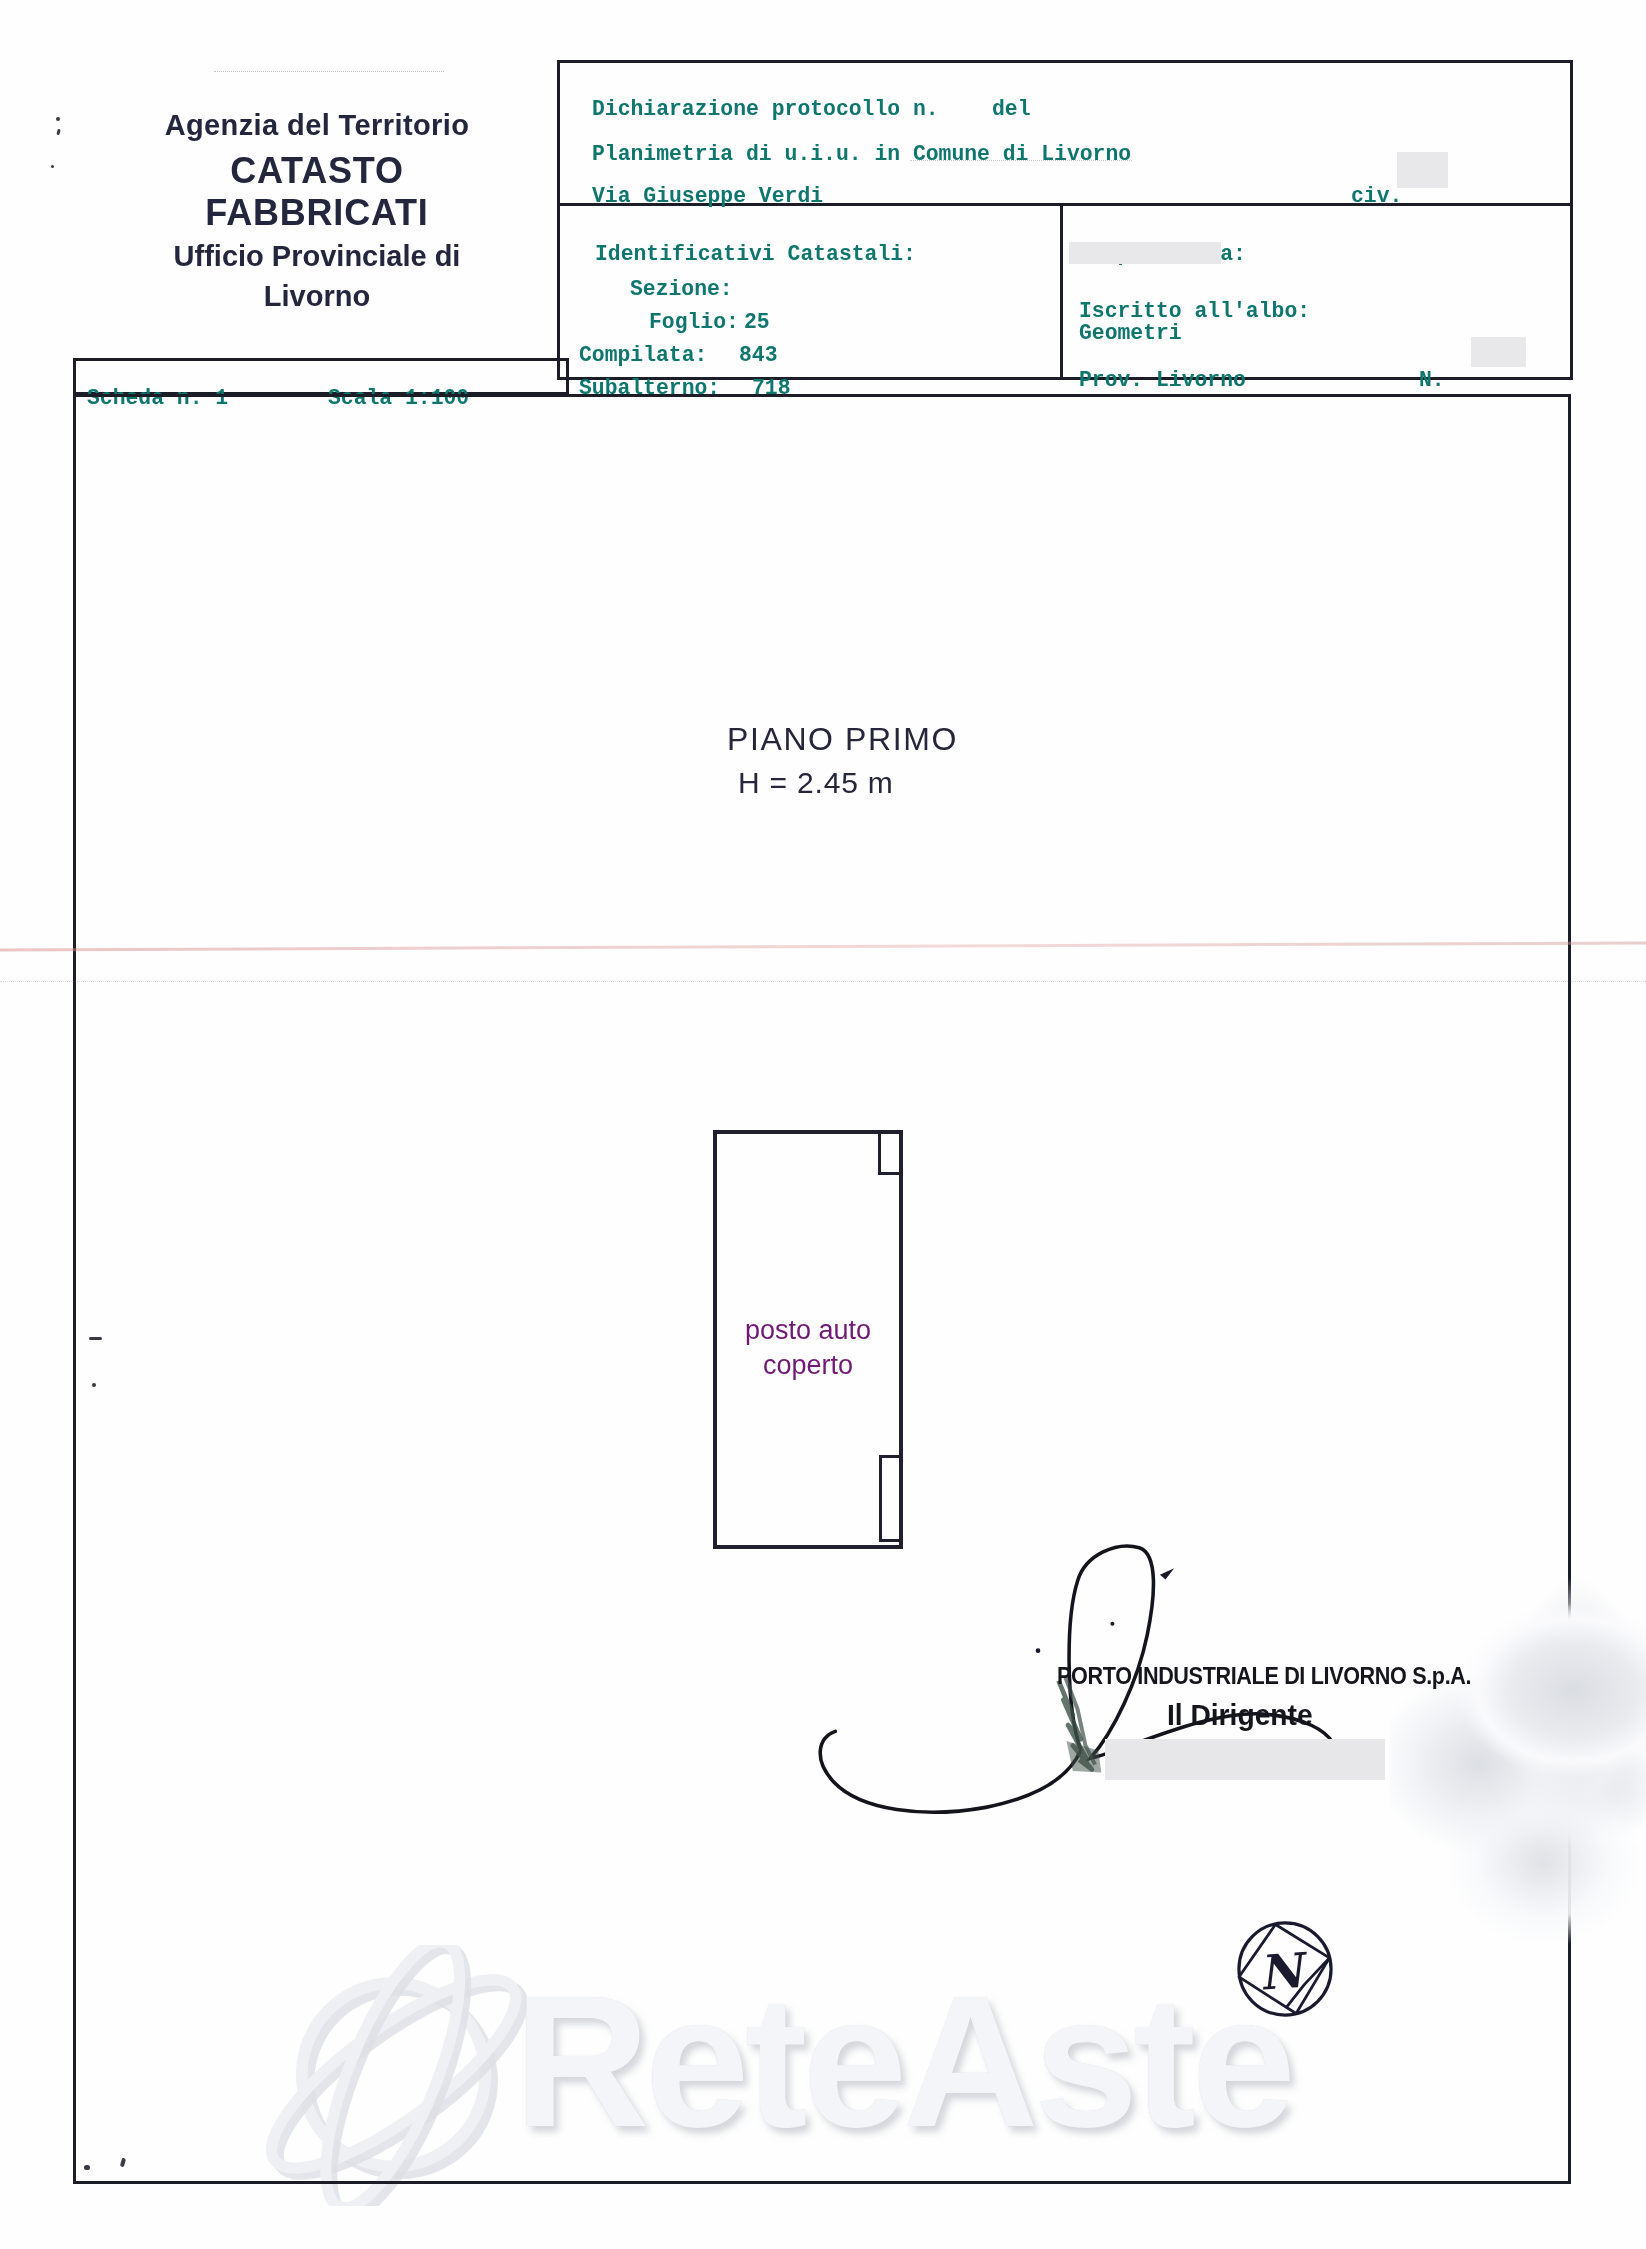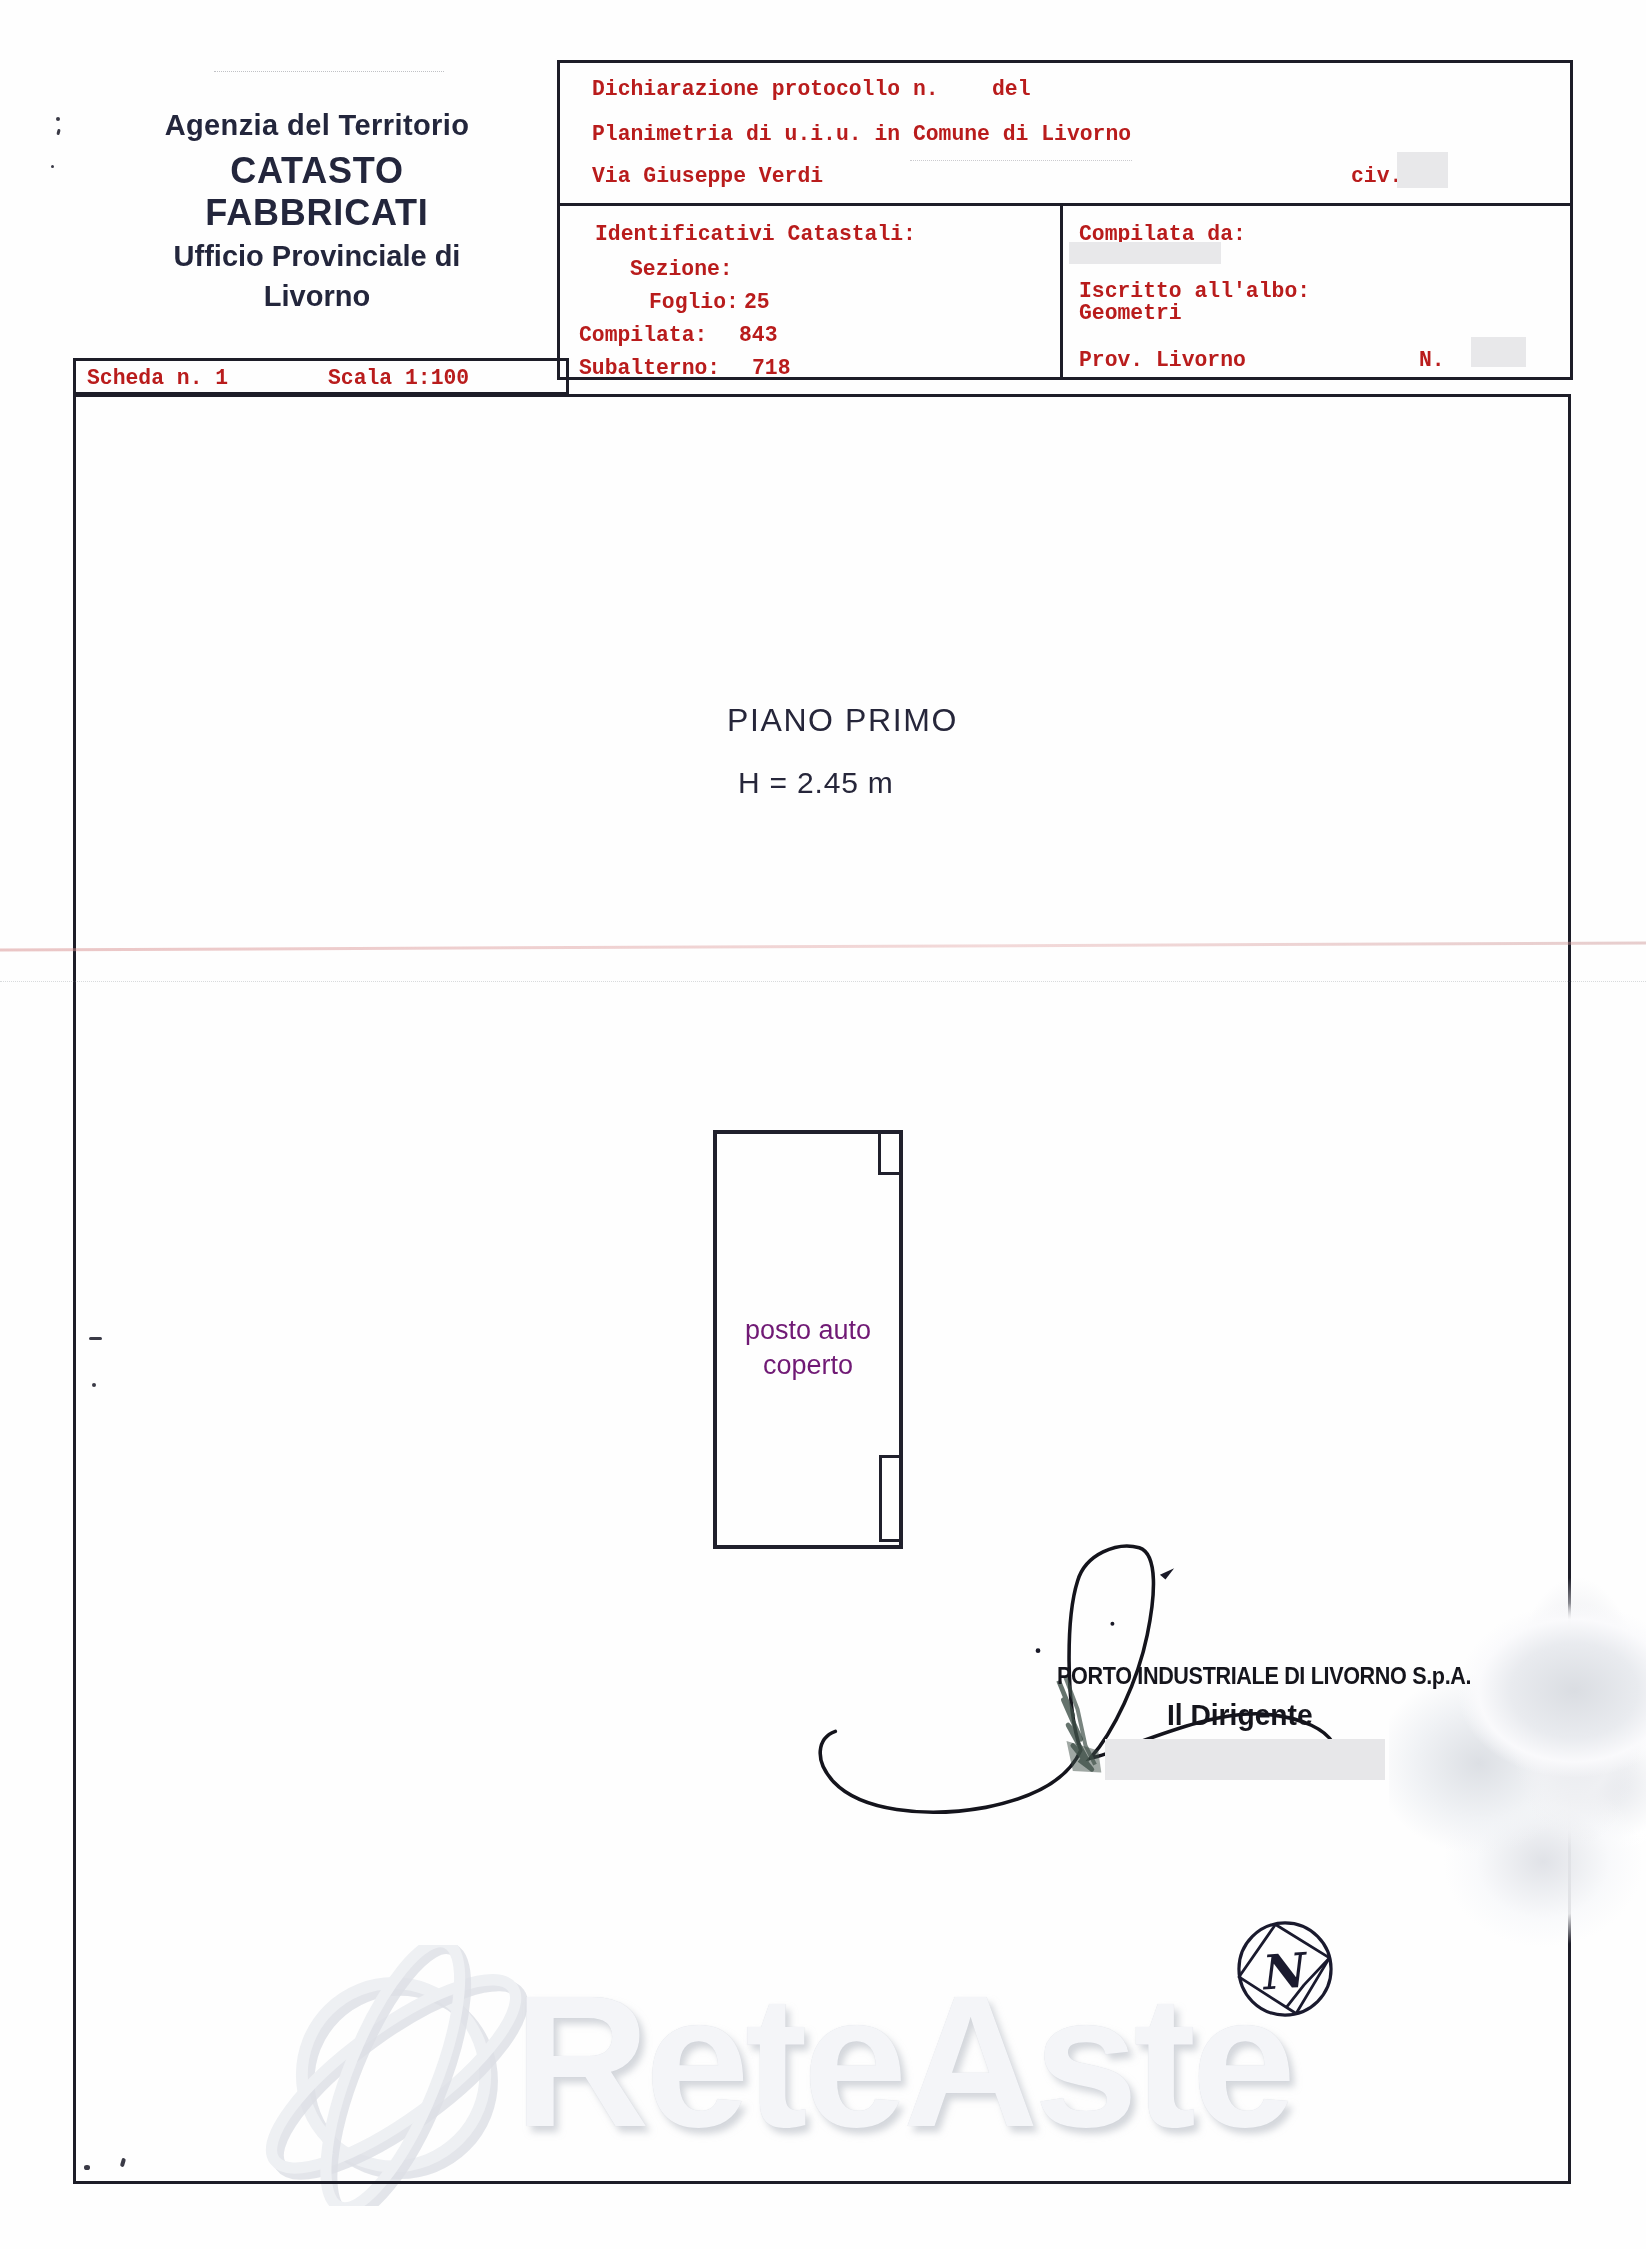--- a/index.html
+++ b/index.html
@@ -1,42 +1,42 @@
 <!DOCTYPE html>
 <html style="font-size:12.7px"><head>
 <meta charset="utf-8">
 <style>
   html,body{margin:0;padding:0;background:#fff;}
   .page{position:relative;width:1646px;height:2250px;background:#fefefe;overflow:hidden;
         font-family:"Liberation Sans",sans-serif;color:#1d1d2b;}
   .abs{position:absolute;}
   
   .mono{position:absolute;font:700 21.4px "Liberation Mono","DejaVu Sans Mono",monospace;
-        color:#b91c1c;white-space:pre;letter-spacing:0;}
+        color:#0f766e;white-space:pre;letter-spacing:0;margin-top:20px;}
   
   .hdr{position:absolute;left:119px;top:109px;width:396px;text-align:center;color:#23263c;}
   .hdr .l1{font-size:29px;font-weight:700;letter-spacing:0.4px;}
   .hdr .l2{font-size:36px;font-weight:700;letter-spacing:0.8px;margin-top:8px;}
   .hdr .l3{font-size:29px;font-weight:700;margin-top:6.3px;}
   .hdr .l4{font-size:29px;font-weight:700;margin-top:6.3px;}
   
   .formbox{position:absolute;left:557px;top:60px;width:1016px;height:320px;
            border:3.2px solid #1d1d28;box-sizing:border-box;}
   .row1{position:relative;height:140px;border-bottom:3.2px solid #1d1d28;}
   .row2{position:relative;display:flex;height:173px;border-radius:18px;}
   .cellL{position:relative;width:503px;border-right:3.2px solid #1d1d28;box-sizing:border-box;}
   .cellR{position:relative;flex:1;}
   .redact{position:absolute;background:#e8e8ea;}
   
   .schedabox{position:absolute;left:73px;top:358px;width:496px;height:37px;
              border:3.2px solid #1d1d28;box-sizing:border-box;}
   
   .draw{position:absolute;left:73px;top:394px;width:1498px;height:1790px;
         border:3.2px solid #1d1d28;box-sizing:border-box;}
-  .plan-title{position:absolute;left:651px;top:305px;font-size:32px;letter-spacing:1.6px;color:#26263a;}
+  .plan-title{position:absolute;left:651px;top:324px;font-size:32px;letter-spacing:1.6px;color:#26263a;}
   .plan-h{position:absolute;left:662px;top:369px;font-size:30px;letter-spacing:0.8px;color:#26263a;}
   .parkrect{position:absolute;left:637px;top:733px;width:190px;height:419px;
             border:4px solid #20202c;box-sizing:border-box;}
   .pillar-top{position:absolute;right:0;top:0;width:20.6px;height:41px;
               border-left:3.2px solid #20202c;border-bottom:3.2px solid #20202c;box-sizing:border-box;}
   .pillar-bot{position:absolute;right:0;bottom:3.2px;width:20px;height:87px;
               border-left:3.2px solid #20202c;border-top:3.2px solid #20202c;border-bottom:3.2px solid #20202c;box-sizing:border-box;}
   .parklabel{position:absolute;left:637px;width:190px;text-align:center;font-size:27px;color:#701a75;}
   
   .pinkline{position:absolute;left:0;top:945px;width:1646px;height:3.2px;opacity:.55;

